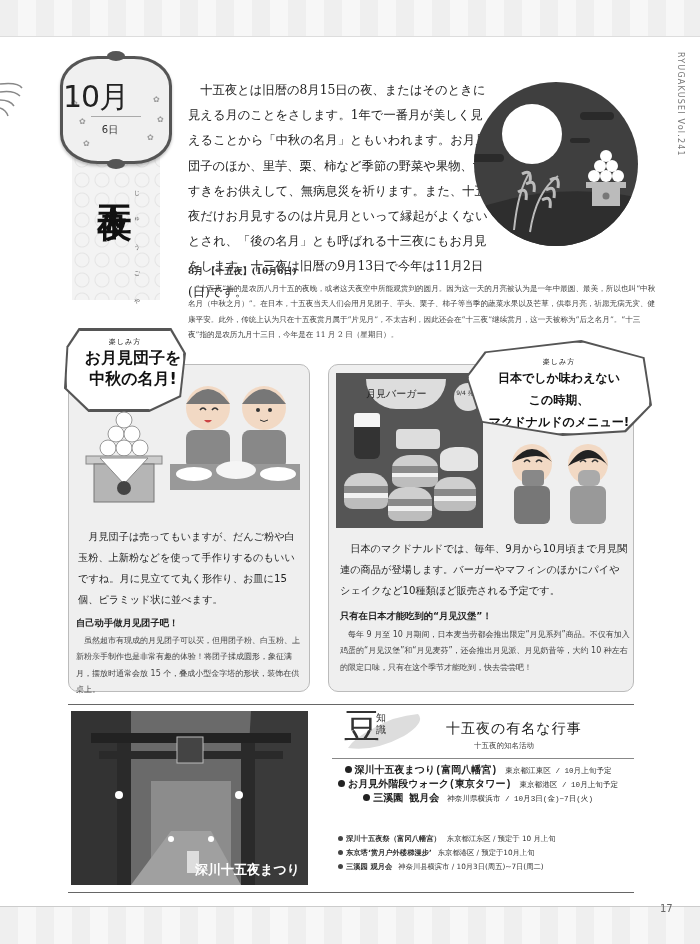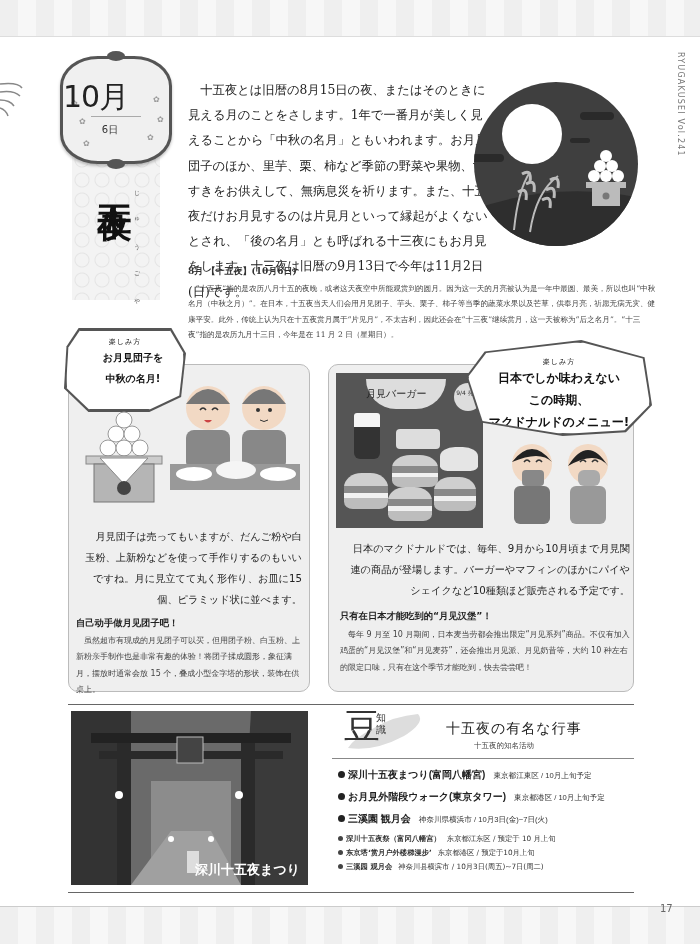--- a/index.html
+++ b/index.html
@@ -100,28 +100,27 @@
   }
   .bubble-right-border {
     position: absolute; left: 466px; top: 340px; width: 186px; height: 96px; background: #555;
     clip-path: polygon(10% 12%, 62% 0, 96% 18%, 100% 68%, 86% 96%, 52% 100%, 8% 86%, 0 38%);
   }
   .bubble-right {
     left: 468px; top: 342px; width: 182px; height: 92px;
     clip-path: polygon(10% 12%, 62% 0, 96% 18%, 100% 68%, 86% 96%, 52% 100%, 8% 86%, 0 38%);
   }
   .bubble-kicker { font-size: 7px; font-weight: normal; margin-top: 6px; letter-spacing: 1px; }
-  .bubble-left .bubble-line { font-size: 10px; line-height: 21px; margin-left: 16px; }
+  .bubble-left .bubble-line { font-size: 16px; line-height: 21px; margin-left: 16px; }
   .bubble-right .bubble-line { font-size: 12px; line-height: 22px; }
   .bubble-right .bubble-kicker { margin-top: 14px; }
 
   .card-body-jp {
     position: absolute; font-family: "DejaVu Sans", sans-serif; font-size: 10.2px; line-height: 21px; color: #222;
     text-indent: 1em;
-    text-align: right;
   }
   .card-sub-title {
     position: absolute; font-family: "DejaVu Sans", sans-serif; font-size: 9.3px; font-weight: bold; color: #222;
   }
   .card-body-cn {
     position: absolute; font-family: "DejaVu Sans", sans-serif; font-size: 8px; line-height: 16.4px; color: #444;
     text-indent: 1em;
   }
 
   
@@ -162,21 +161,21 @@
 
   .mame-logo { position: absolute; left: 344px; top: 712px; width: 80px; height: 42px; }
   .mame-big { position: absolute; left: 344px; top: 706px; font-family: "DejaVu Serif", serif; font-size: 36px; color: #333; line-height: 42px; }
   .mame-small { position: absolute; left: 376px; top: 712px; font-family: "DejaVu Serif", serif; font-size: 10px; line-height: 12px; color: #333; width: 12px; }
   .mame-title { position: absolute; left: 446px; top: 720px; font-family: "DejaVu Serif", serif; font-size: 14px; color: #222; letter-spacing: 1px; }
   .mame-sub { position: absolute; left: 474px; top: 741px; font-family: "DejaVu Serif", serif; font-size: 7.5px; color: #444; }
   .mame-divider { position: absolute; left: 332px; top: 758px; width: 302px; height: 1px; background: #888; }
 
   .event-list-jp { position: absolute; left: 338px; top: 764px; list-style: none; }
   .event-list-jp li {
-    font-family: Liberation Sans, sans-serif; font-size: 8.4px; line-height: 21px; color: #222; white-space: nowrap;
+    font-family: Liberation Mono, monospace; font-size: 8.4px; line-height: 13px; color: #222; white-space: nowrap; text-align: center;
   }
   .event-list-jp .ev-name { font-weight: bold; font-size: 10px; }
   .event-list-jp .ev-meta { margin-left: 8px; font-size: 7.6px; color: #333; }
   .bullet { display: inline-block; width: 7px; height: 7px; border-radius: 50%; background: #222; margin-right: 3px; vertical-align: 0px; }
 
   .event-list-cn { position: absolute; left: 338px; top: 832px; list-style: none; }
   .event-list-cn li {
     font-family: "DejaVu Sans", sans-serif; font-size: 7.3px; line-height: 14px; color: #333; white-space: nowrap;
   }
   .event-list-cn .bullet { width: 5px; height: 5px; background: #444; }

